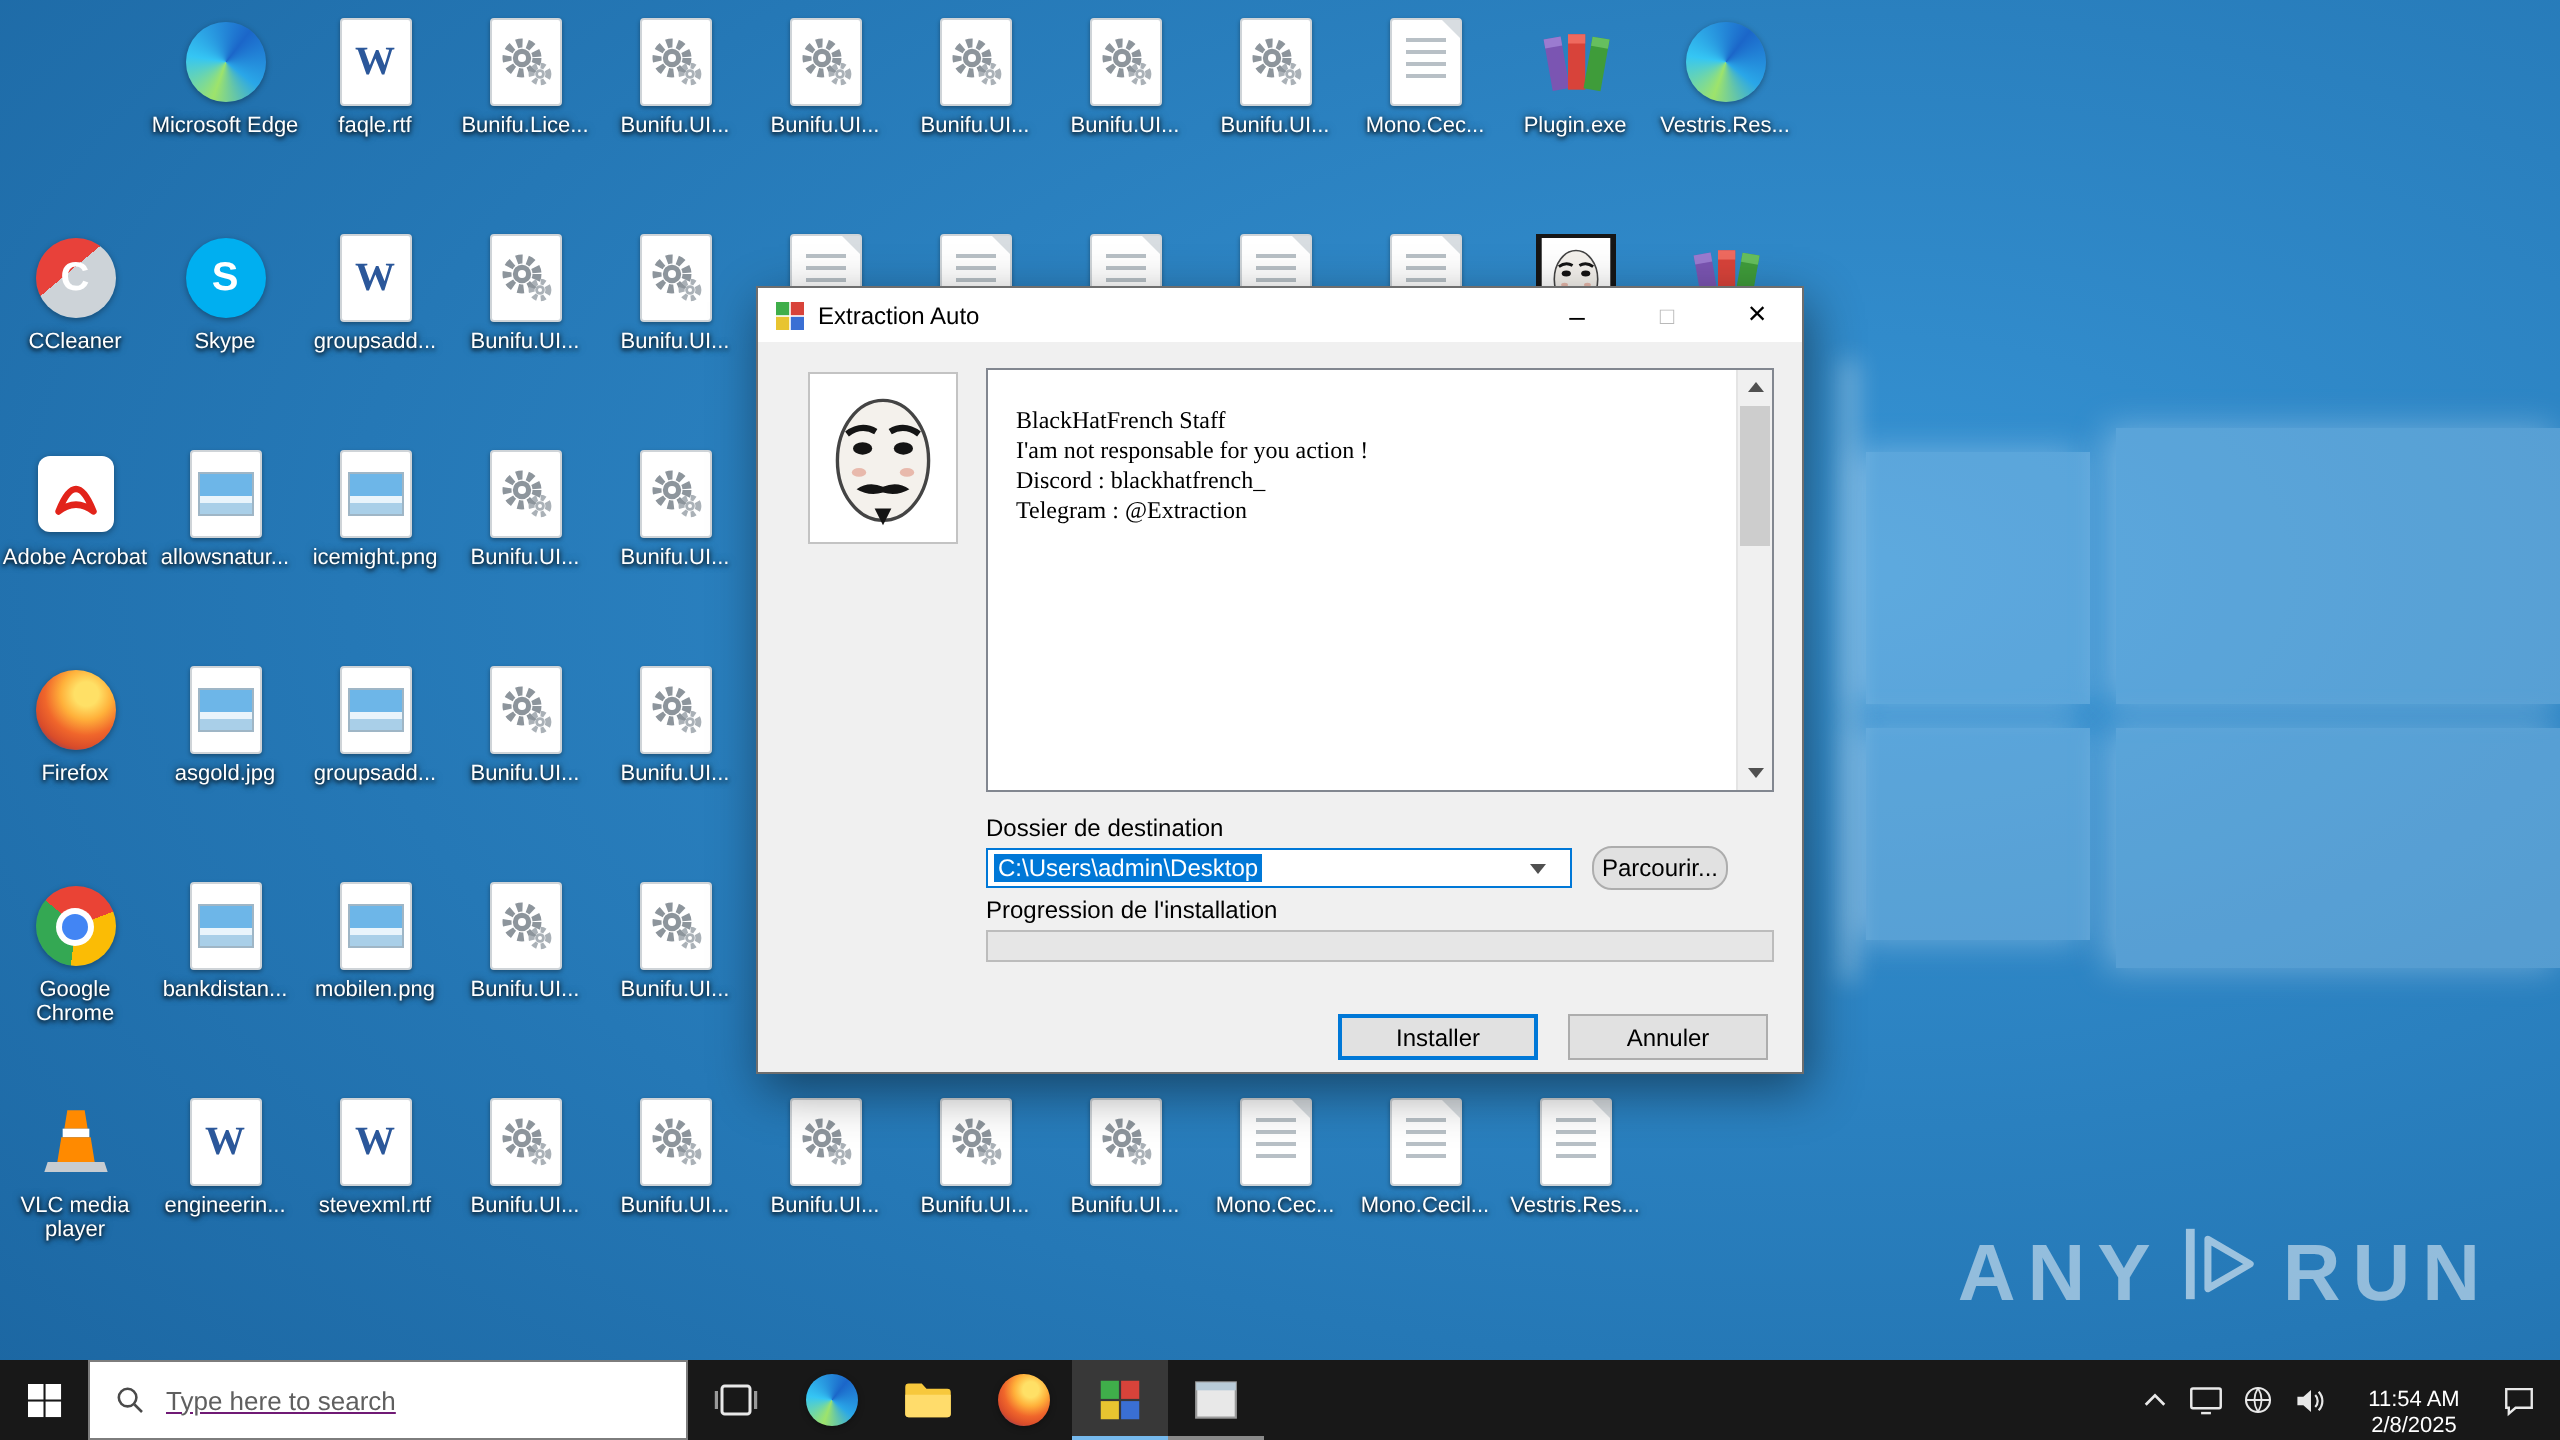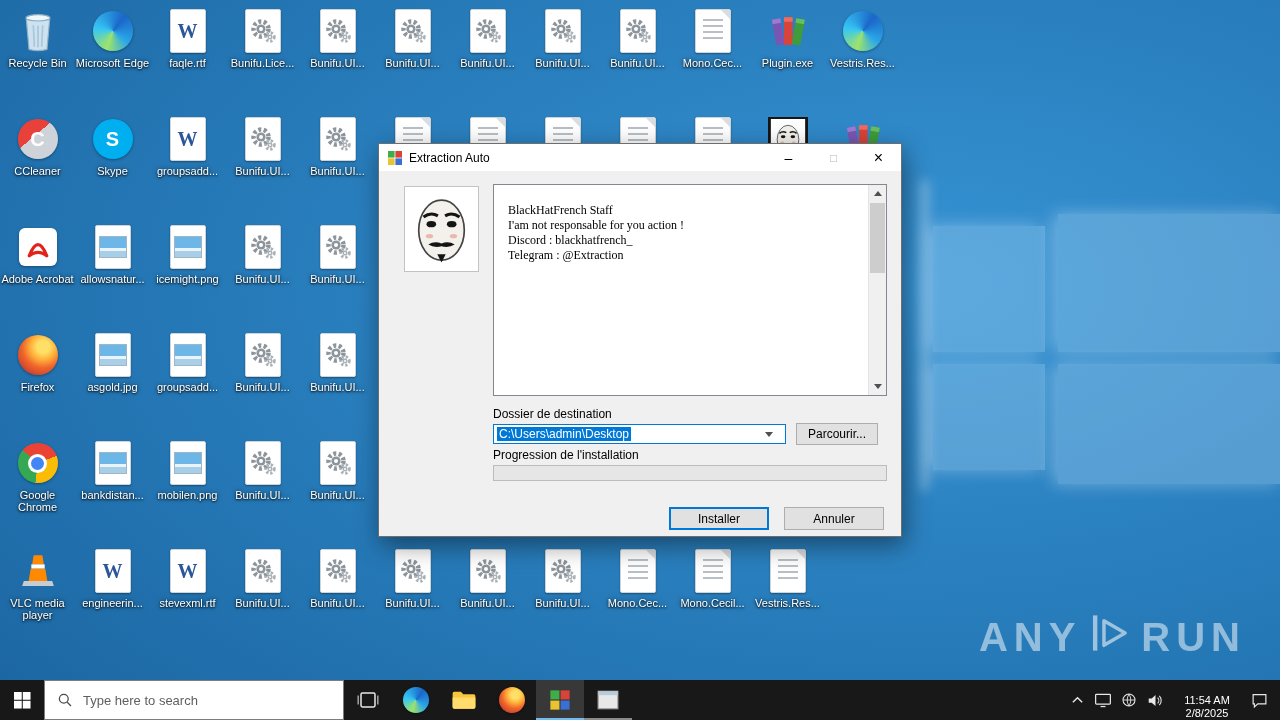--- a/index.html
+++ b/index.html
@@ -66,31 +66,31 @@
   .sthumb{position:absolute;left:1px;top:18px;width:15px;height:70px;background:#cdcdcd;}
   .dlg-label{position:absolute;font-size:12px;}
   .lbl-dest{left:114px;top:263px;}
   .lbl-prog{left:114px;top:304px;}
   .combo{position:absolute;left:114px;top:280px;width:293px;height:20px;background:#fff;border:1px solid #0078d7;
     box-sizing:border-box;display:flex;align-items:center;overflow:hidden;}
   .combo-text{margin-left:3px;background:#0078d7;color:#fff;padding:0 2px;font-size:12px;white-space:nowrap;}
   .combo-arrow{position:absolute;right:124px;top:281px;width:16px;height:18px;display:flex;align-items:center;justify-content:center;background:#fff;}
   .btn{background:#e1e1e1;border:1px solid #adadad;font-size:12px;display:flex;align-items:center;justify-content:center;
     box-sizing:border-box;cursor:default;color:#000;}
-  .btn-browse{position:absolute;left:417px;top:279px;width:82px;height:22px;}
+  .btn-browse{position:absolute;left:417px;top:279px;width:68px;height:22px;border-radius:10px;}
   .progress{position:absolute;left:114px;top:321px;width:394px;height:16px;background:#e6e6e6;border:1px solid #bcbcbc;box-sizing:border-box;}
   .btn-install{position:absolute;left:290px;top:363px;width:100px;height:23px;border:2px solid #0078d7;}
   .btn-cancel{position:absolute;left:405px;top:363px;width:100px;height:23px;}
 
   
   .taskbar{position:absolute;left:0;top:680px;width:1280px;height:40px;background:#181818;display:flex;align-items:center;z-index:30;}
   .tb-start{width:44px;height:40px;display:flex;align-items:center;justify-content:center;}
   .tb-search{width:300px;height:40px;background:#fff;border:1px solid #7d7d7d;box-sizing:border-box;display:flex;align-items:center;}
   .tb-search svg{margin:0 8px 0 12px;}
-  .tb-search input{border:none;outline:none;font-size:13px;color:#3b82f6;width:240px;font-family:"Liberation Sans",sans-serif;background:transparent;}
+  .tb-search input{border:none;outline:none;font-size:13px;color:#701a75;width:240px;font-family:"Liberation Sans",sans-serif;background:transparent;text-decoration:underline;}
   .tb-search input::placeholder{color:#5f5f5f;}
   .tb-btn{width:48px;height:40px;display:flex;align-items:center;justify-content:center;}
   .tb-btn.active{background:rgba(255,255,255,.14);box-shadow:inset 0 -2px 0 #76b9ed;}
   .tb-btn.running{box-shadow:inset 0 -2px 0 #8a8a8a;}
   .tb-ic{width:26px;height:26px;font-size:14px;}
   .tray{margin-left:auto;display:flex;align-items:flex-end;height:40px;}
   .tray-btn{width:26px;height:40px;display:flex;align-items:center;justify-content:center;}
   .clock{min-width:62px;text-align:center;color:#fff;font-size:11px;line-height:13px;margin:0 8px;}
 </style>
 </head>
@@ -99,30 +99,20 @@
 <div class="screen">
 
   <div class="desktop">
     <div class="glow"></div>
     <div class="pane pane1"></div>
     <div class="pane pane2"></div>
     <div class="pane pane3"></div>
     <div class="pane pane4"></div>
 
     <div class="icons">
-        <div class="dicon" style="left: 0px; top: 8px;">
-          <div class="dicon-img">
-            <svg viewBox="0 0 24 26" width="40" height="44">
-              <ellipse cx="12" cy="5.2" rx="7.2" ry="2" fill="#eef6fb" stroke="#8fb0c4" stroke-width="0.7"></ellipse>
-              <path d="M5 6 L6.6 24 Q12 25.6 17.4 24 L19 6 Q12 8 5 6 Z" fill="#dcebf5" fill-opacity="0.92" stroke="#8fb0c4" stroke-width="0.7"></path>
-              <path d="M9.2 9.5 L9.8 22.5 M12 9.8 L12 22.8 M14.8 9.5 L14.2 22.5" stroke="#aac6d8" stroke-width="1"></path>
-            </svg>
-          </div>
-          <div class="dicon-label">Recycle Bin</div>
-        </div>
         <div class="dicon" style="left: 75px; top: 8px;">
           <div class="dicon-img">
             <div class="circ edge-c"></div>
           </div>
           <div class="dicon-label">Microsoft Edge</div>
         </div>
         <div class="dicon" style="left: 150px; top: 8px;">
           <div class="dicon-img">
             <div class="page">
               <span class="wglyph">W</span>

